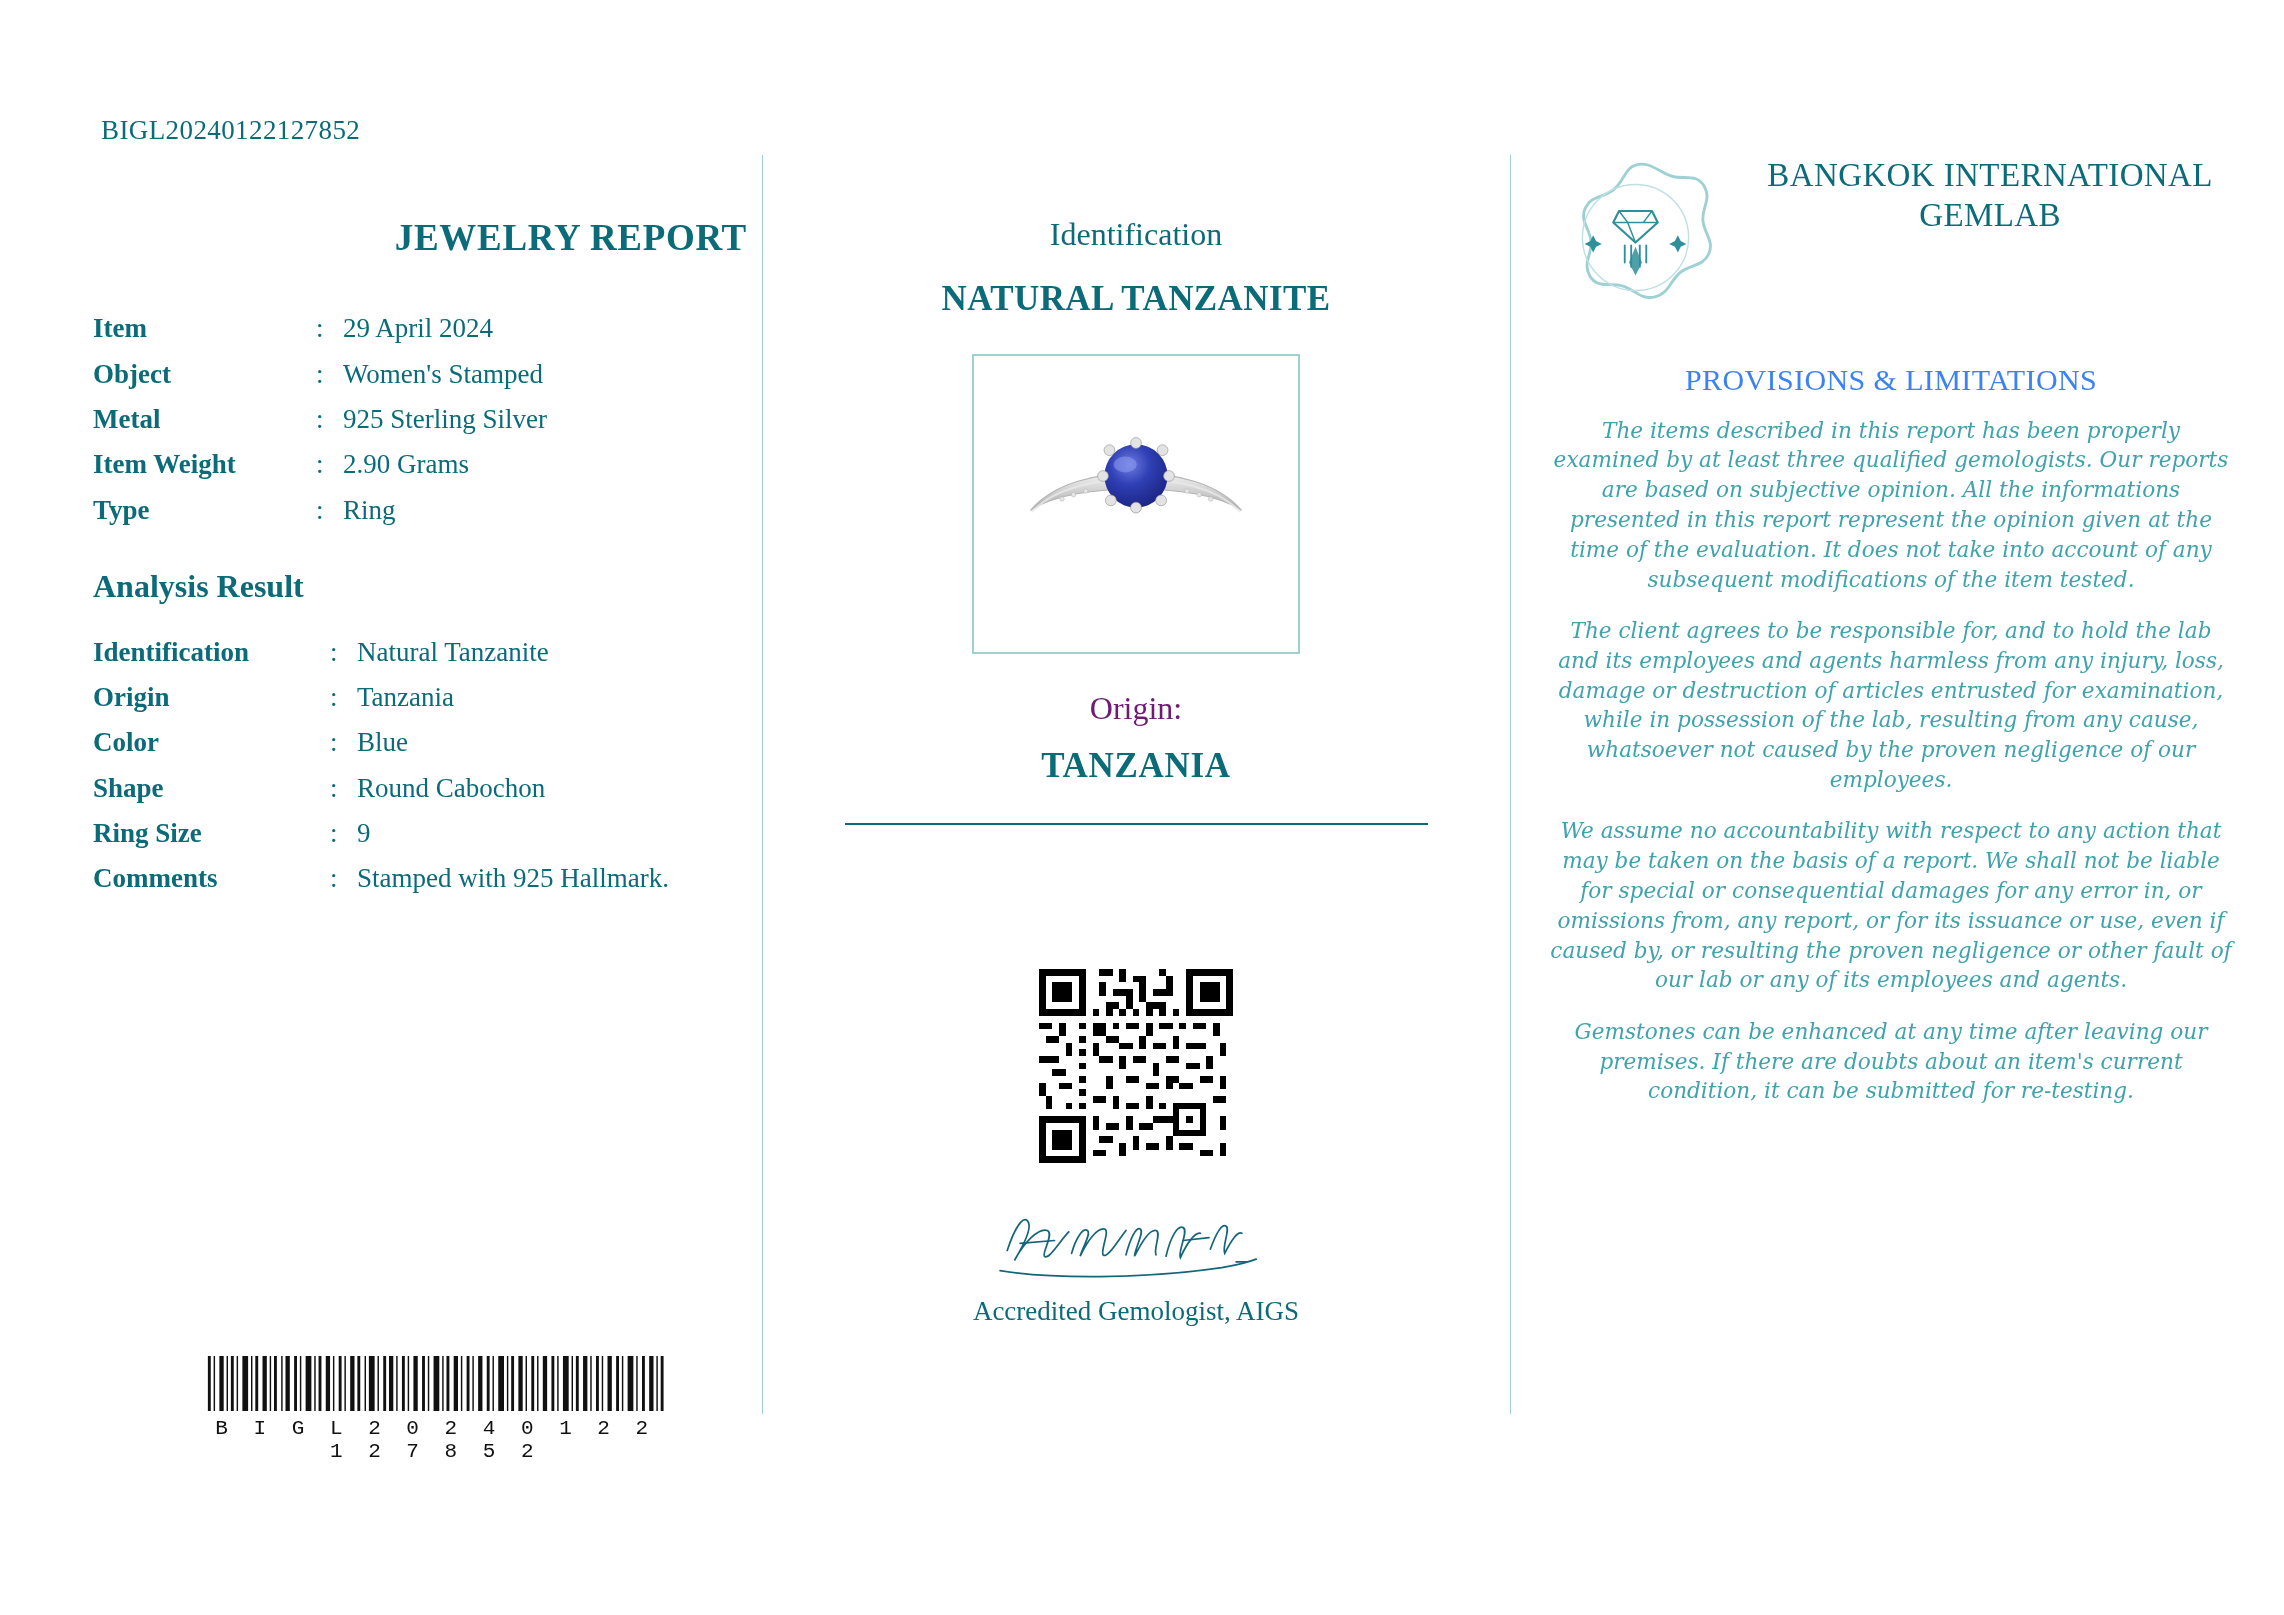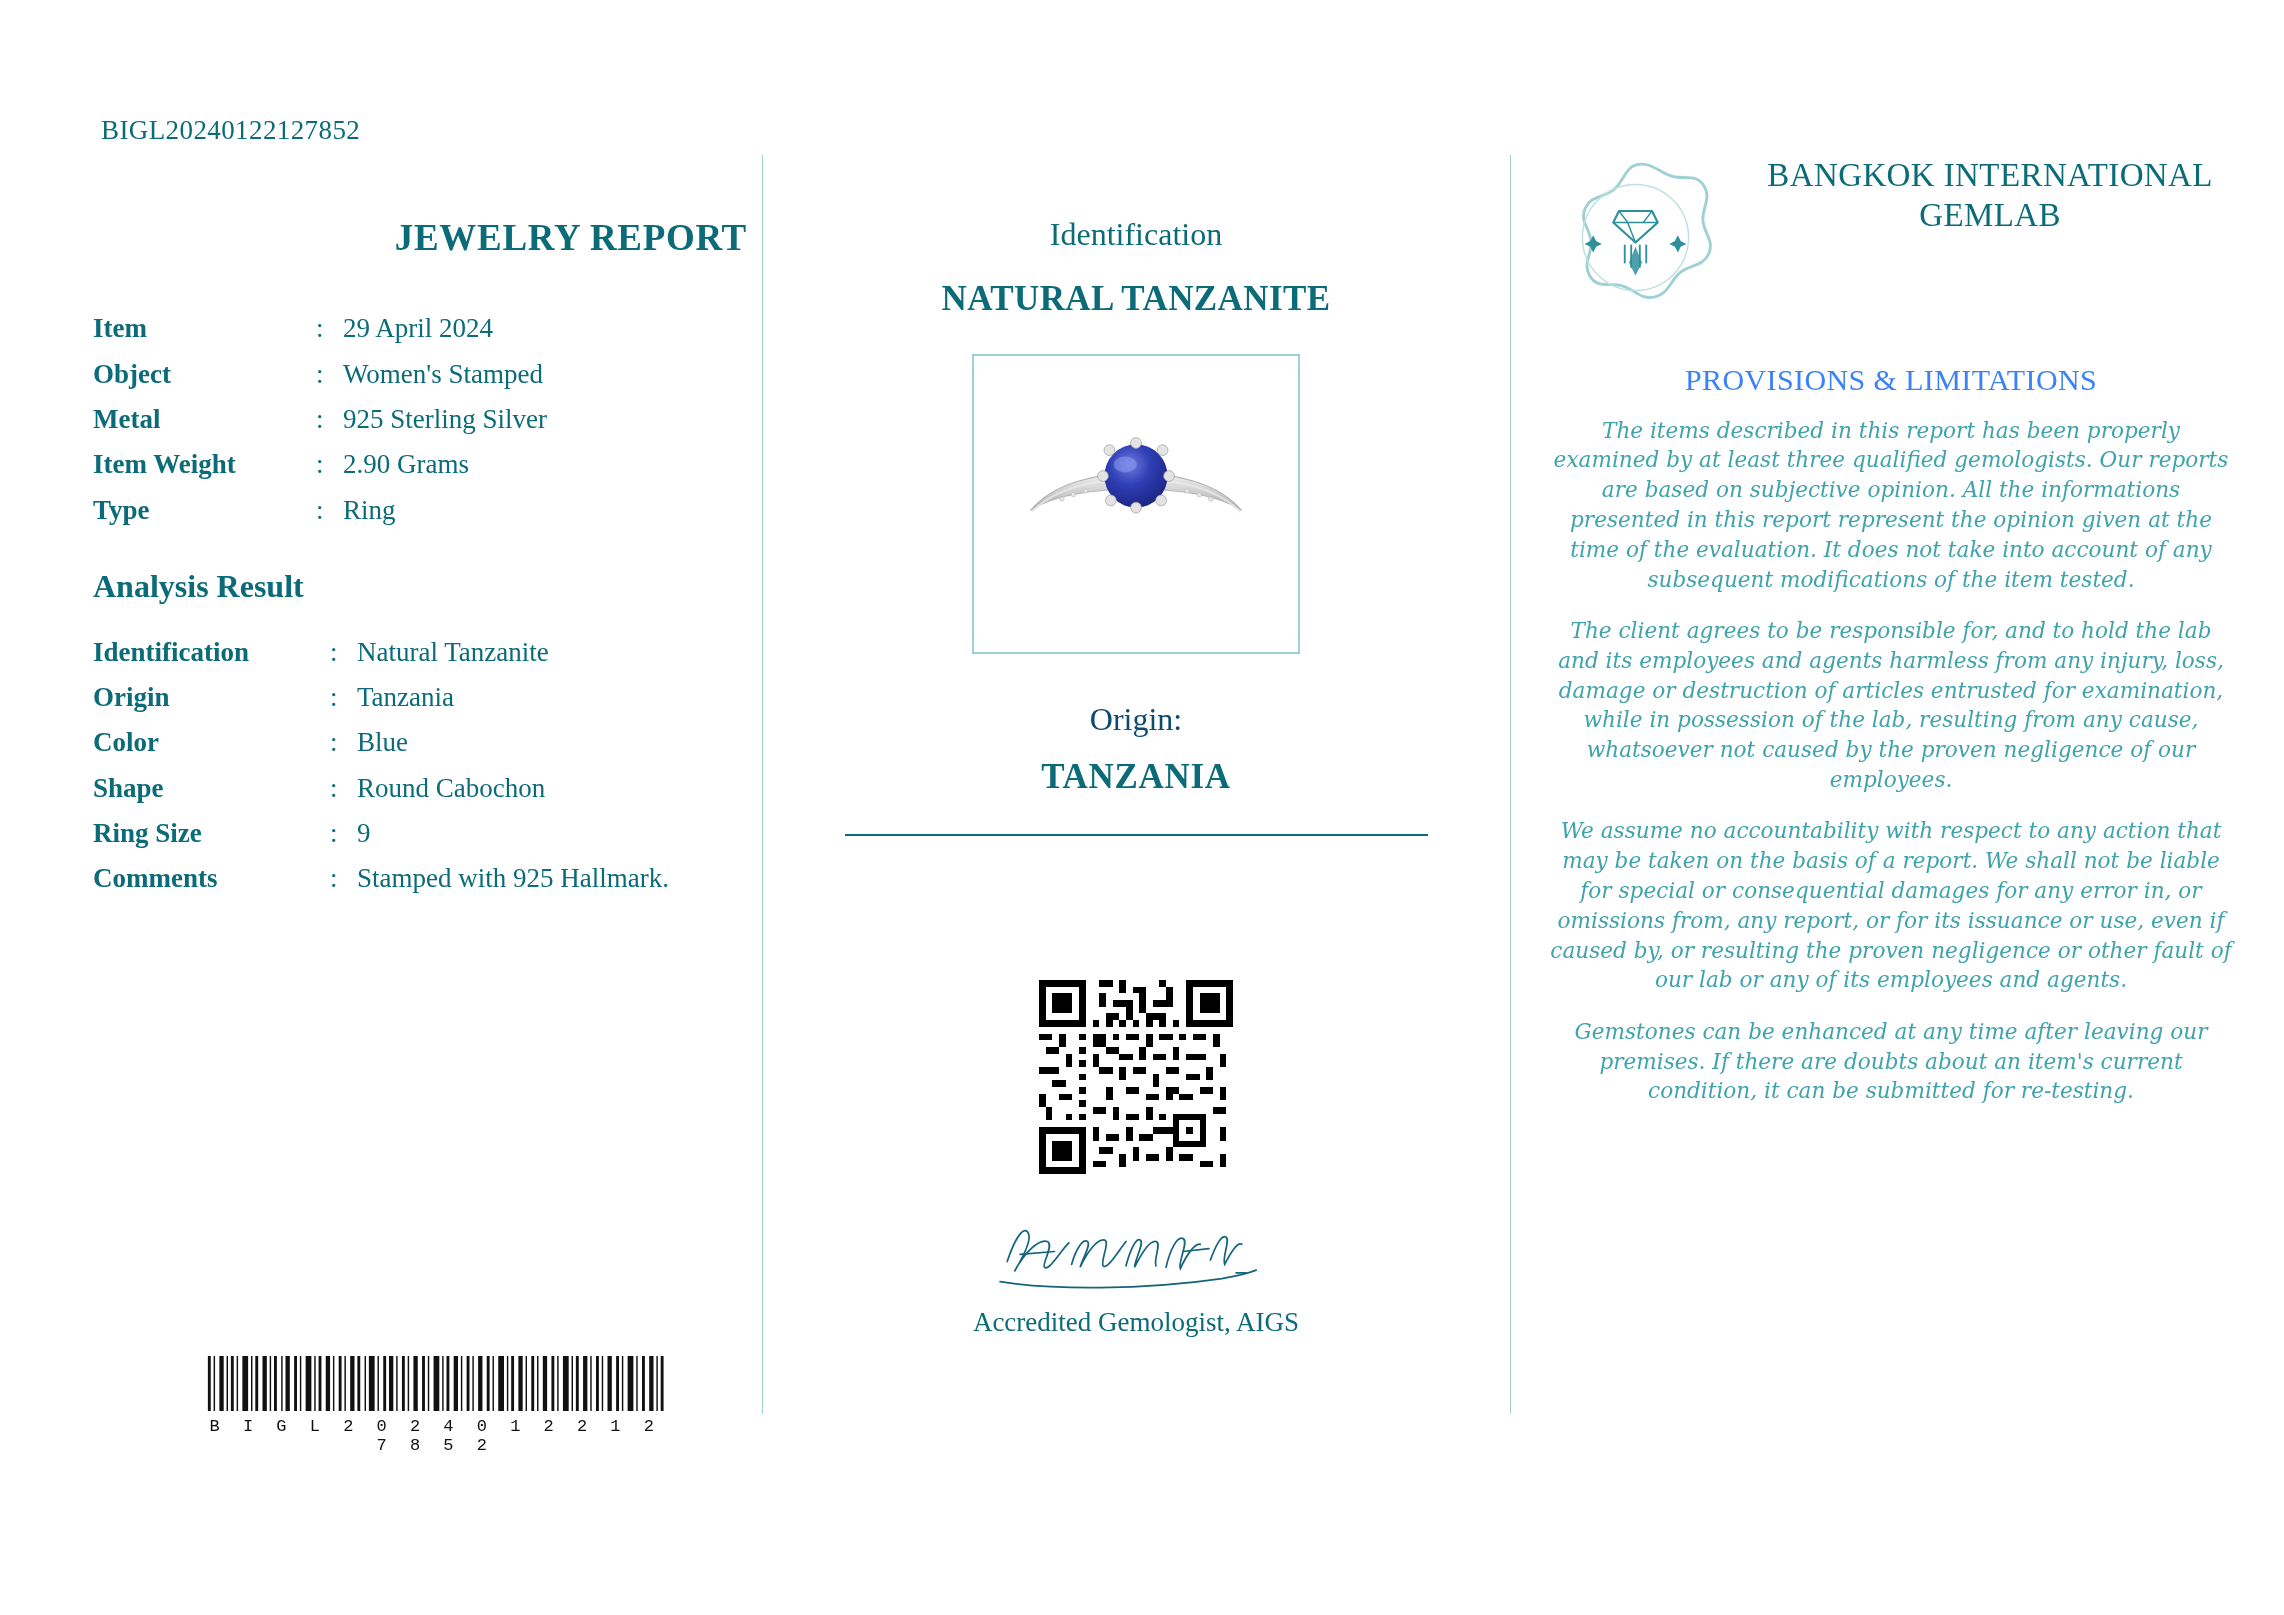--- a/index.html
+++ b/index.html
@@ -95,21 +95,21 @@
     width: 460px;
     text-align: center;
   }
   .barcode {
     height: 55px;
     width: 460px;
     display: block;
   }
   .barcode-text {
     margin-top: 5.8px;
-    font-size: 17px;
+    font-size: 21px;
     letter-spacing: 6.5px;
     color: #111111;
     font-family: "Liberation Mono", monospace;
   }
 
   
   .col-mid {
     position: absolute;
     left: 791px;
     top: 216px;
@@ -133,22 +133,22 @@
     height: 296px;
     border: 2.2px solid #9fd0d4;
     margin: 0 auto;
     position: relative;
     background: #ffffff;
     overflow: hidden;
   }
   .ring-svg { position: absolute; left: 50%; top: 50%; transform: translate(-50%,-50%); }
   .mid-origin-label {
     font-size: 32px;
-    color: #0c4a6e;
-    margin-top: 47px;
+    color: #701a75;
+    margin-top: 36px;
     font-family: Liberation Serif, serif;
   }
   .mid-origin-value {
     font-size: 35px;
     font-weight: bold;
     letter-spacing: 0.7px;
     color: #0b6b78;
     margin-top: 18.7px;
   }
   .mid-rule {

